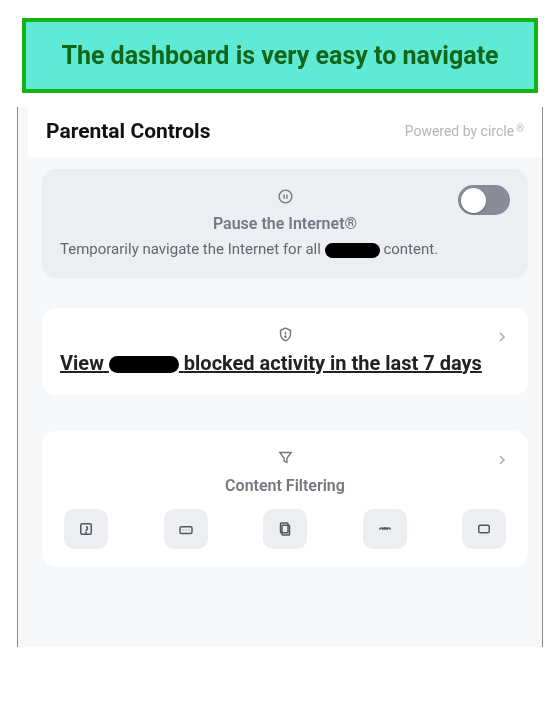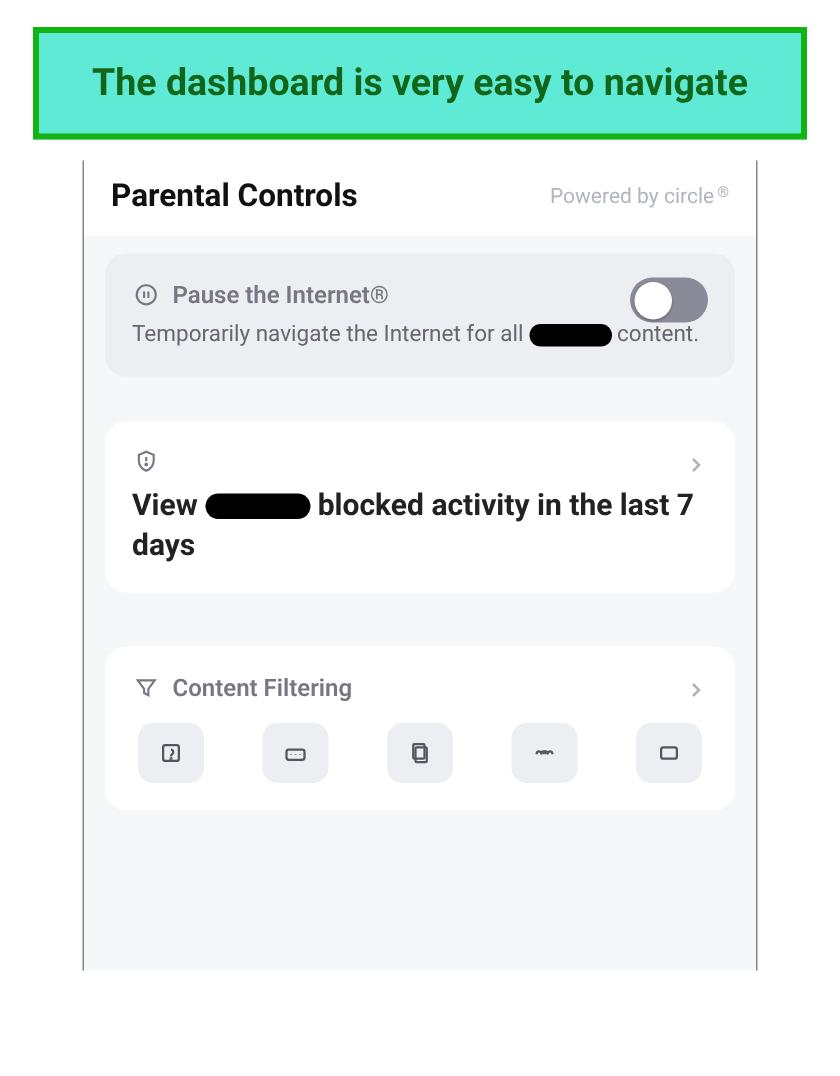--- a/index.html
+++ b/index.html
@@ -22,25 +22,25 @@
       text-align: center;
     }
     .caption-text {
       color: #12661a;
       font-size: 25px;
       font-weight: 700;
       line-height: 1.25;
     }
     .phone-frame {
       margin: 0 auto;
-      width: 450px;
+      width: 526px;
       border-left: 1.5px solid #888;
       border-right: 1.5px solid #888;
       background: #f6f7f9;
-      padding: 0 14px 8px 14px;
+      padding: 0 14px 8px 24px;
       min-height: 540px;
     }
     .header {
       display: flex;
       justify-content: space-between;
       align-items: center;
       background: #fff;
       margin: 0 -14px;
       padding: 12px 18px 14px 18px;
     }
@@ -64,31 +64,33 @@
       position: relative;
     }
     .section-card.white {
       background: #fff;
     }
     .card-head {
       display: flex;
       align-items: center;
       gap: 9px;
       margin-bottom: 6px;
+      flex-direction: column;
     }
     .card-title {
       color: #777783;
       font-size: 16px;
       font-weight: 600;
     }
     .card-body {
       color: #222;
       font-size: 20px;
       font-weight: 700;
       line-height: 1.35;
+      text-decoration: underline;
     }
     .pause-body {
       color: #666670;
       font-size: 15px;
       font-weight: 400;
       line-height: 1.35;
     }
     .chevron {
       position: absolute;
       right: 18px;

